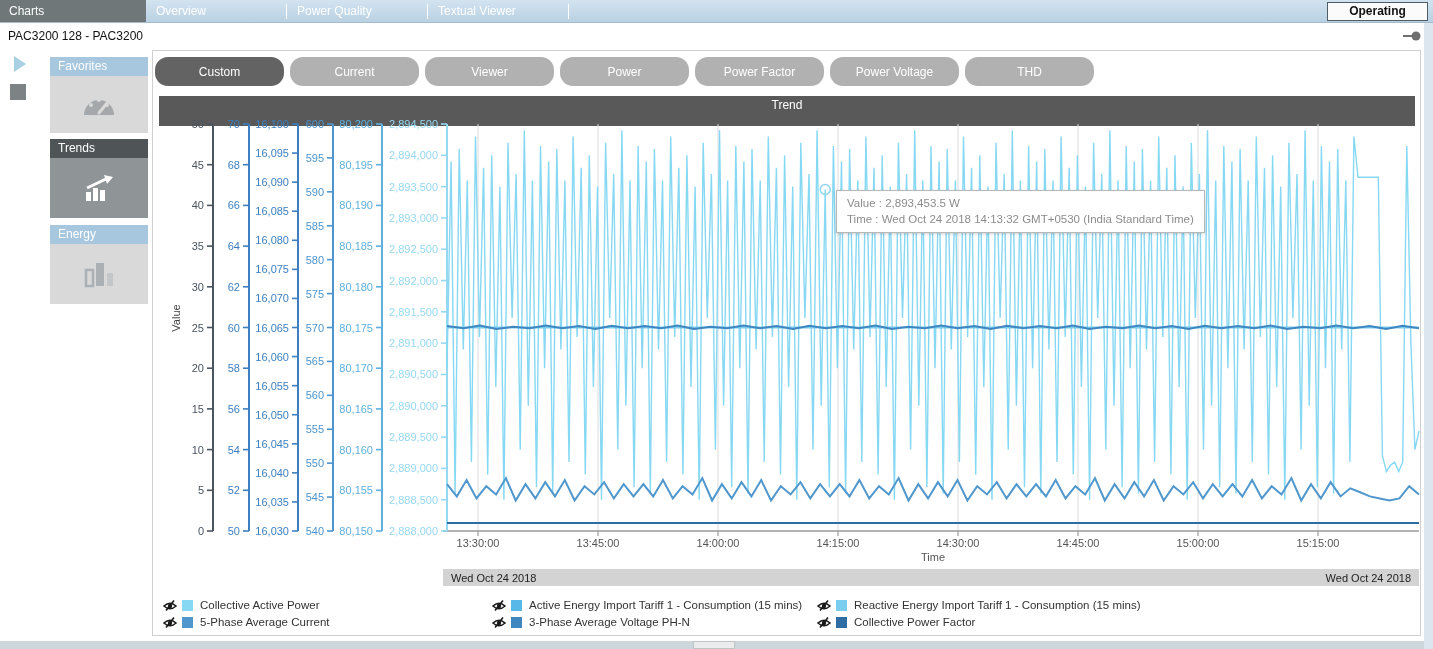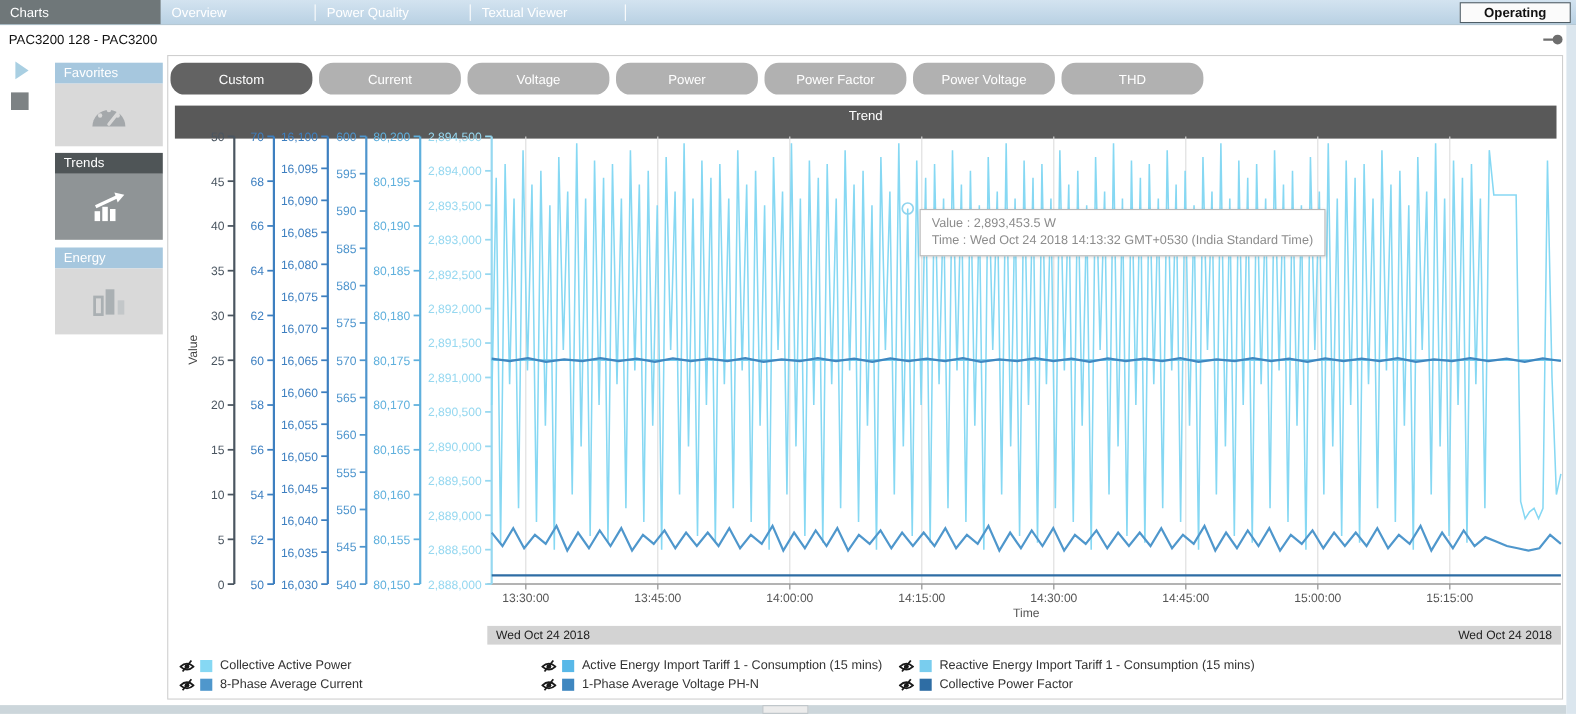--- a/index.html
+++ b/index.html
@@ -121,21 +121,21 @@
         <rect x="25" y="13" width="6" height="13" fill="#c3c7c9"></rect>
       </svg>
     </div>
   </div>
 
   <div class="content-panel"></div>
 
   <div class="btn-row">
       <div class="tabbtn selected">Custom</div>
       <div class="tabbtn">Current</div>
-      <div class="tabbtn">Voltage</div>
+      <div class="tabbtn">Viewer</div>
       <div class="tabbtn">Power</div>
       <div class="tabbtn">Power Factor</div>
       <div class="tabbtn">Power Voltage</div>
       <div class="tabbtn">THD</div>
     </div>
 
   <div class="trend-titlebar">Trend</div>
 
   <div class="value-label">Value</div>
 
@@ -352,41 +352,41 @@
         <span class="legend-swatch" style="background:#86d8f3"></span>
         <span class="legend-text">Collective Active Power</span>
       </div>
       <div class="legend-item">
         <svg width="14" height="13" viewBox="0 0 14 13">
           <path d="M1 7 Q7 1.5 13 7 Q7 12.5 1 7 Z" fill="none" stroke="#1a1a1a" stroke-width="1.6"></path>
           <circle cx="7" cy="7" r="2.2" fill="#1a1a1a"></circle>
           <line x1="3" y1="11.5" x2="11" y2="1.5" stroke="#1a1a1a" stroke-width="1.6"></line>
         </svg>
         <span class="legend-swatch" style="background:#4f97cc"></span>
-        <span class="legend-text">8-Phase Average Current</span>
+        <span class="legend-text">5-Phase Average Current</span>
       </div>
     </div>
   <div class="legend" style="left:492px">
       <div class="legend-item">
         <svg width="14" height="13" viewBox="0 0 14 13">
           <path d="M1 7 Q7 1.5 13 7 Q7 12.5 1 7 Z" fill="none" stroke="#1a1a1a" stroke-width="1.6"></path>
           <circle cx="7" cy="7" r="2.2" fill="#1a1a1a"></circle>
           <line x1="3" y1="11.5" x2="11" y2="1.5" stroke="#1a1a1a" stroke-width="1.6"></line>
         </svg>
         <span class="legend-swatch" style="background:#58b8e8"></span>
         <span class="legend-text">Active Energy Import Tariff 1 - Consumption (15 mins)</span>
       </div>
       <div class="legend-item">
         <svg width="14" height="13" viewBox="0 0 14 13">
           <path d="M1 7 Q7 1.5 13 7 Q7 12.5 1 7 Z" fill="none" stroke="#1a1a1a" stroke-width="1.6"></path>
           <circle cx="7" cy="7" r="2.2" fill="#1a1a1a"></circle>
           <line x1="3" y1="11.5" x2="11" y2="1.5" stroke="#1a1a1a" stroke-width="1.6"></line>
         </svg>
         <span class="legend-swatch" style="background:#3f87c0"></span>
-        <span class="legend-text">1-Phase Average Voltage PH-N</span>
+        <span class="legend-text">3-Phase Average Voltage PH-N</span>
       </div>
     </div>
   <div class="legend" style="left:817px">
       <div class="legend-item">
         <svg width="14" height="13" viewBox="0 0 14 13">
           <path d="M1 7 Q7 1.5 13 7 Q7 12.5 1 7 Z" fill="none" stroke="#1a1a1a" stroke-width="1.6"></path>
           <circle cx="7" cy="7" r="2.2" fill="#1a1a1a"></circle>
           <line x1="3" y1="11.5" x2="11" y2="1.5" stroke="#1a1a1a" stroke-width="1.6"></line>
         </svg>
         <span class="legend-swatch" style="background:#79cdee"></span>

